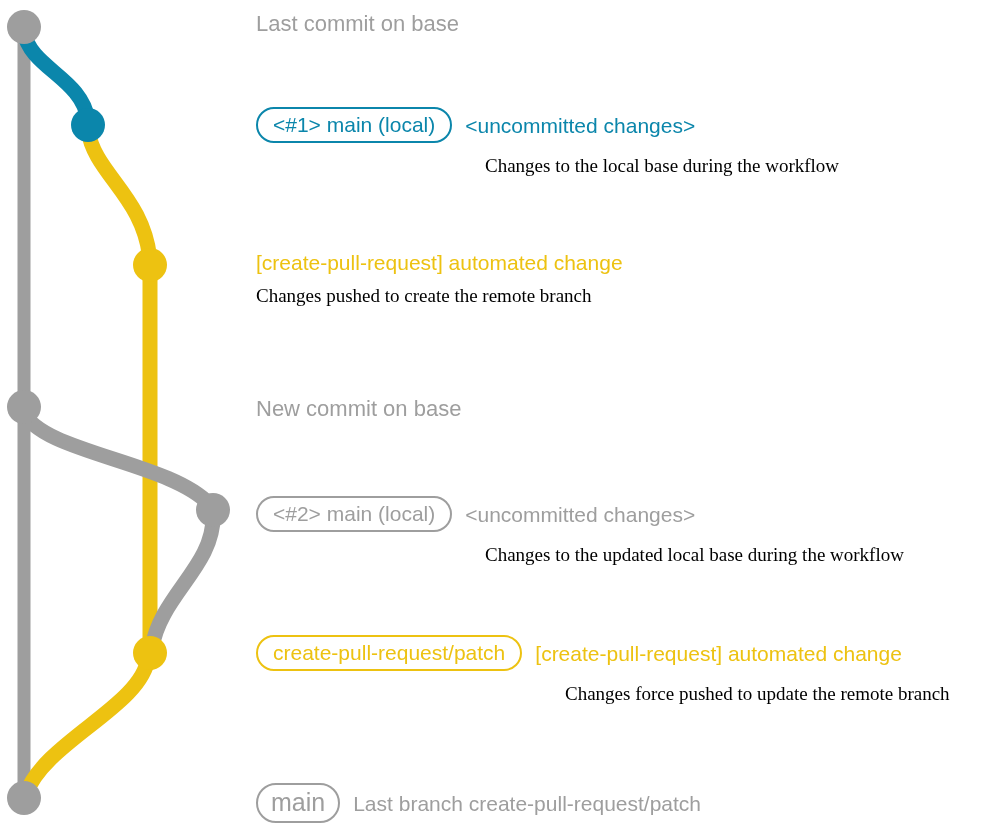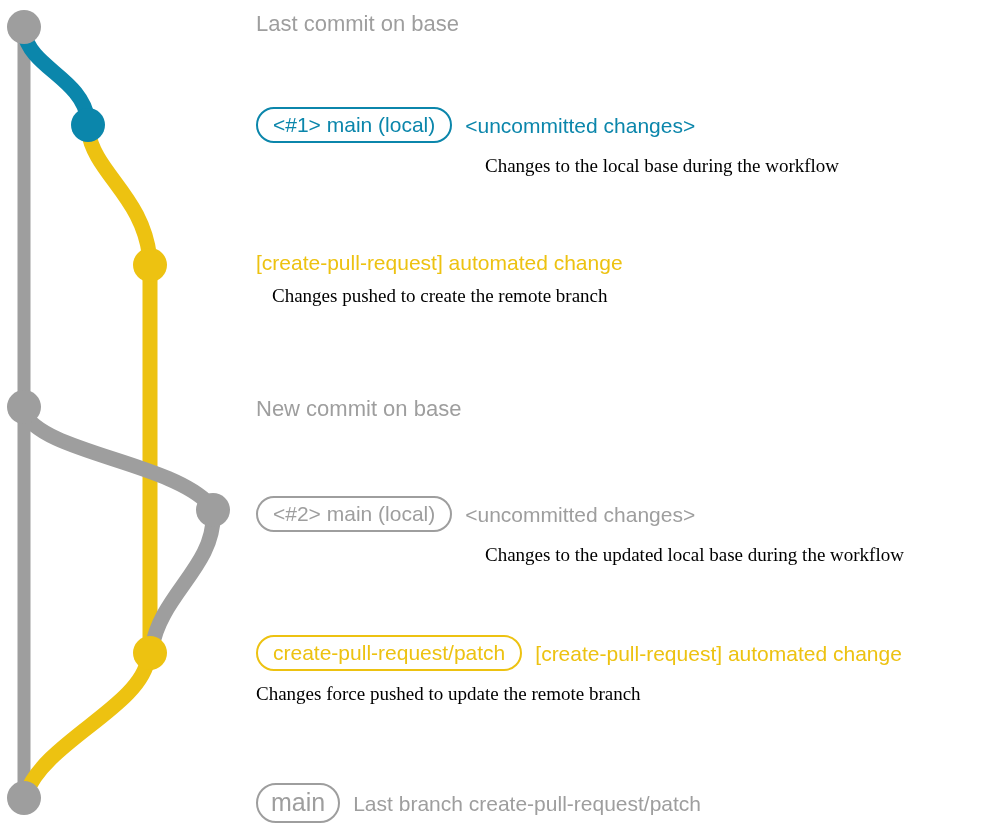--- a/index.html
+++ b/index.html
@@ -131,41 +131,41 @@
       <span class="badge blue">&lt;#1&gt; main (local)</span>
       <span class="subject blue">&lt;uncommitted changes&gt;</span>
     </div>
     <div class="desc" style="margin-left:229px;">Changes to the local base during the workflow</div>
   </div>
 
   <div class="row-stack" style="left:256px; top:252px;">
     <div class="headline">
       <span class="subject yellow">[create-pull-request] automated change</span>
     </div>
-    <div class="desc" style="margin-left:16px;">Changes pushed to create the remote branch</div>
+    <div class="desc" style="">Changes pushed to create the remote branch</div>
   </div>
 
   <div class="row" style="left:256px; top:398px;">
     <span class="caption">New commit on base</span>
   </div>
 
   <div class="row-stack" style="left:256px; top:496px;">
     <div class="headline">
       <span class="badge gray">&lt;#2&gt; main (local)</span>
       <span class="subject gray">&lt;uncommitted changes&gt;</span>
     </div>
     <div class="desc" style="margin-left:229px;">Changes to the updated local base during the workflow</div>
   </div>
 
   <div class="row-stack" style="left:256px; top:635px;">
     <div class="headline">
       <span class="badge yellow">create-pull-request/patch</span>
       <span class="subject yellow">[create-pull-request] automated change</span>
     </div>
-    <div class="desc" style="">Changes force pushed to update the remote branch</div>
+    <div class="desc" style="margin-left:309px;">Changes force pushed to update the remote branch</div>
   </div>
 
   <div class="row" style="left:256px; top:783px;">
     <div class="headline">
       <span class="badge gray small">main</span>
       <span class="subject gray">Last branch create-pull-request/patch</span>
     </div>
   </div>
 
 </div>

